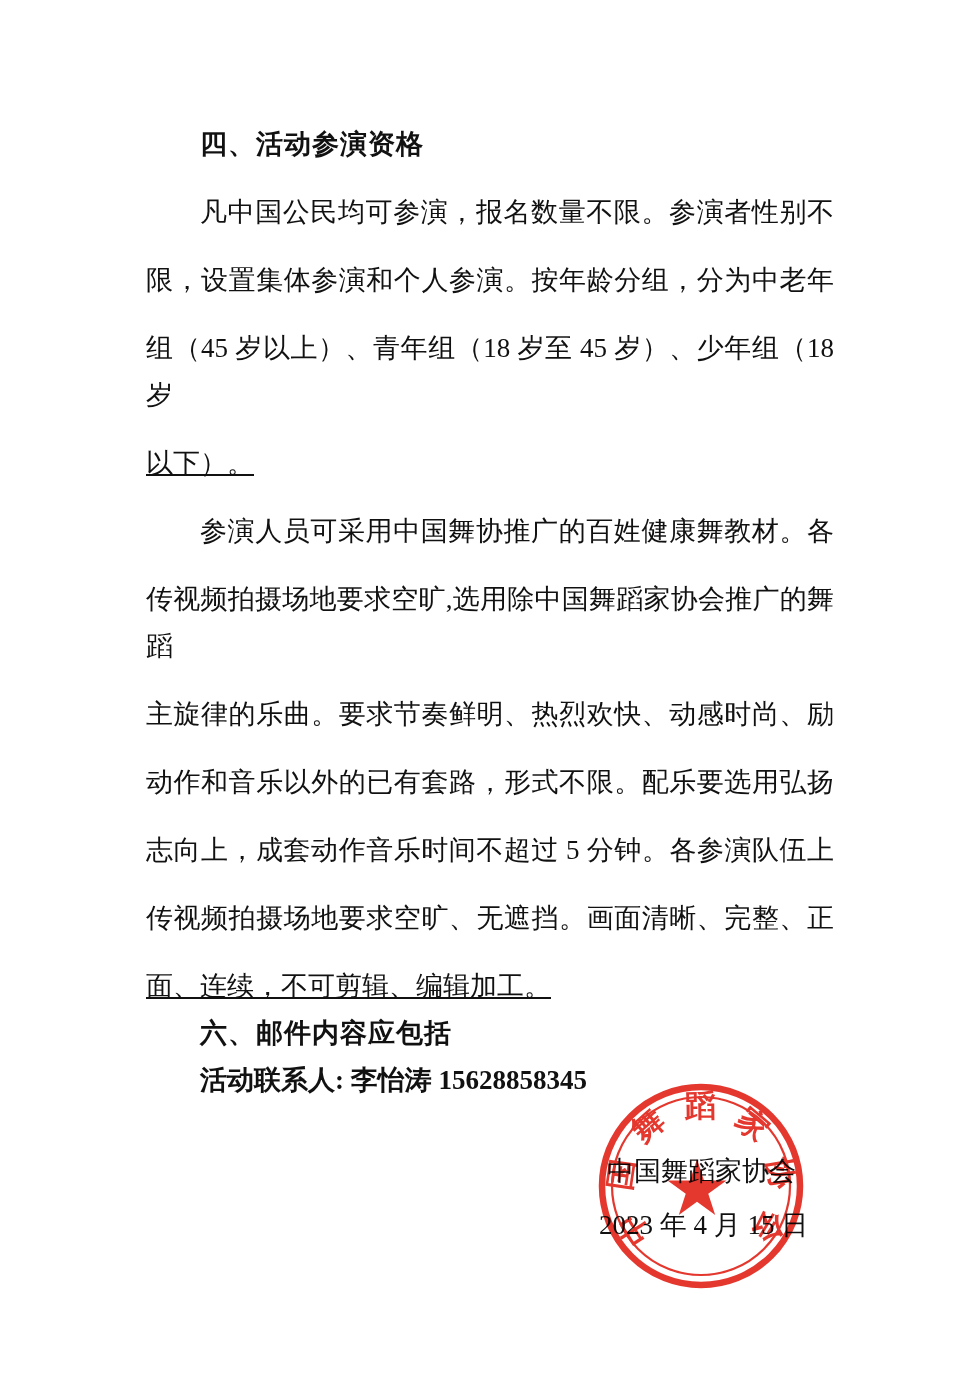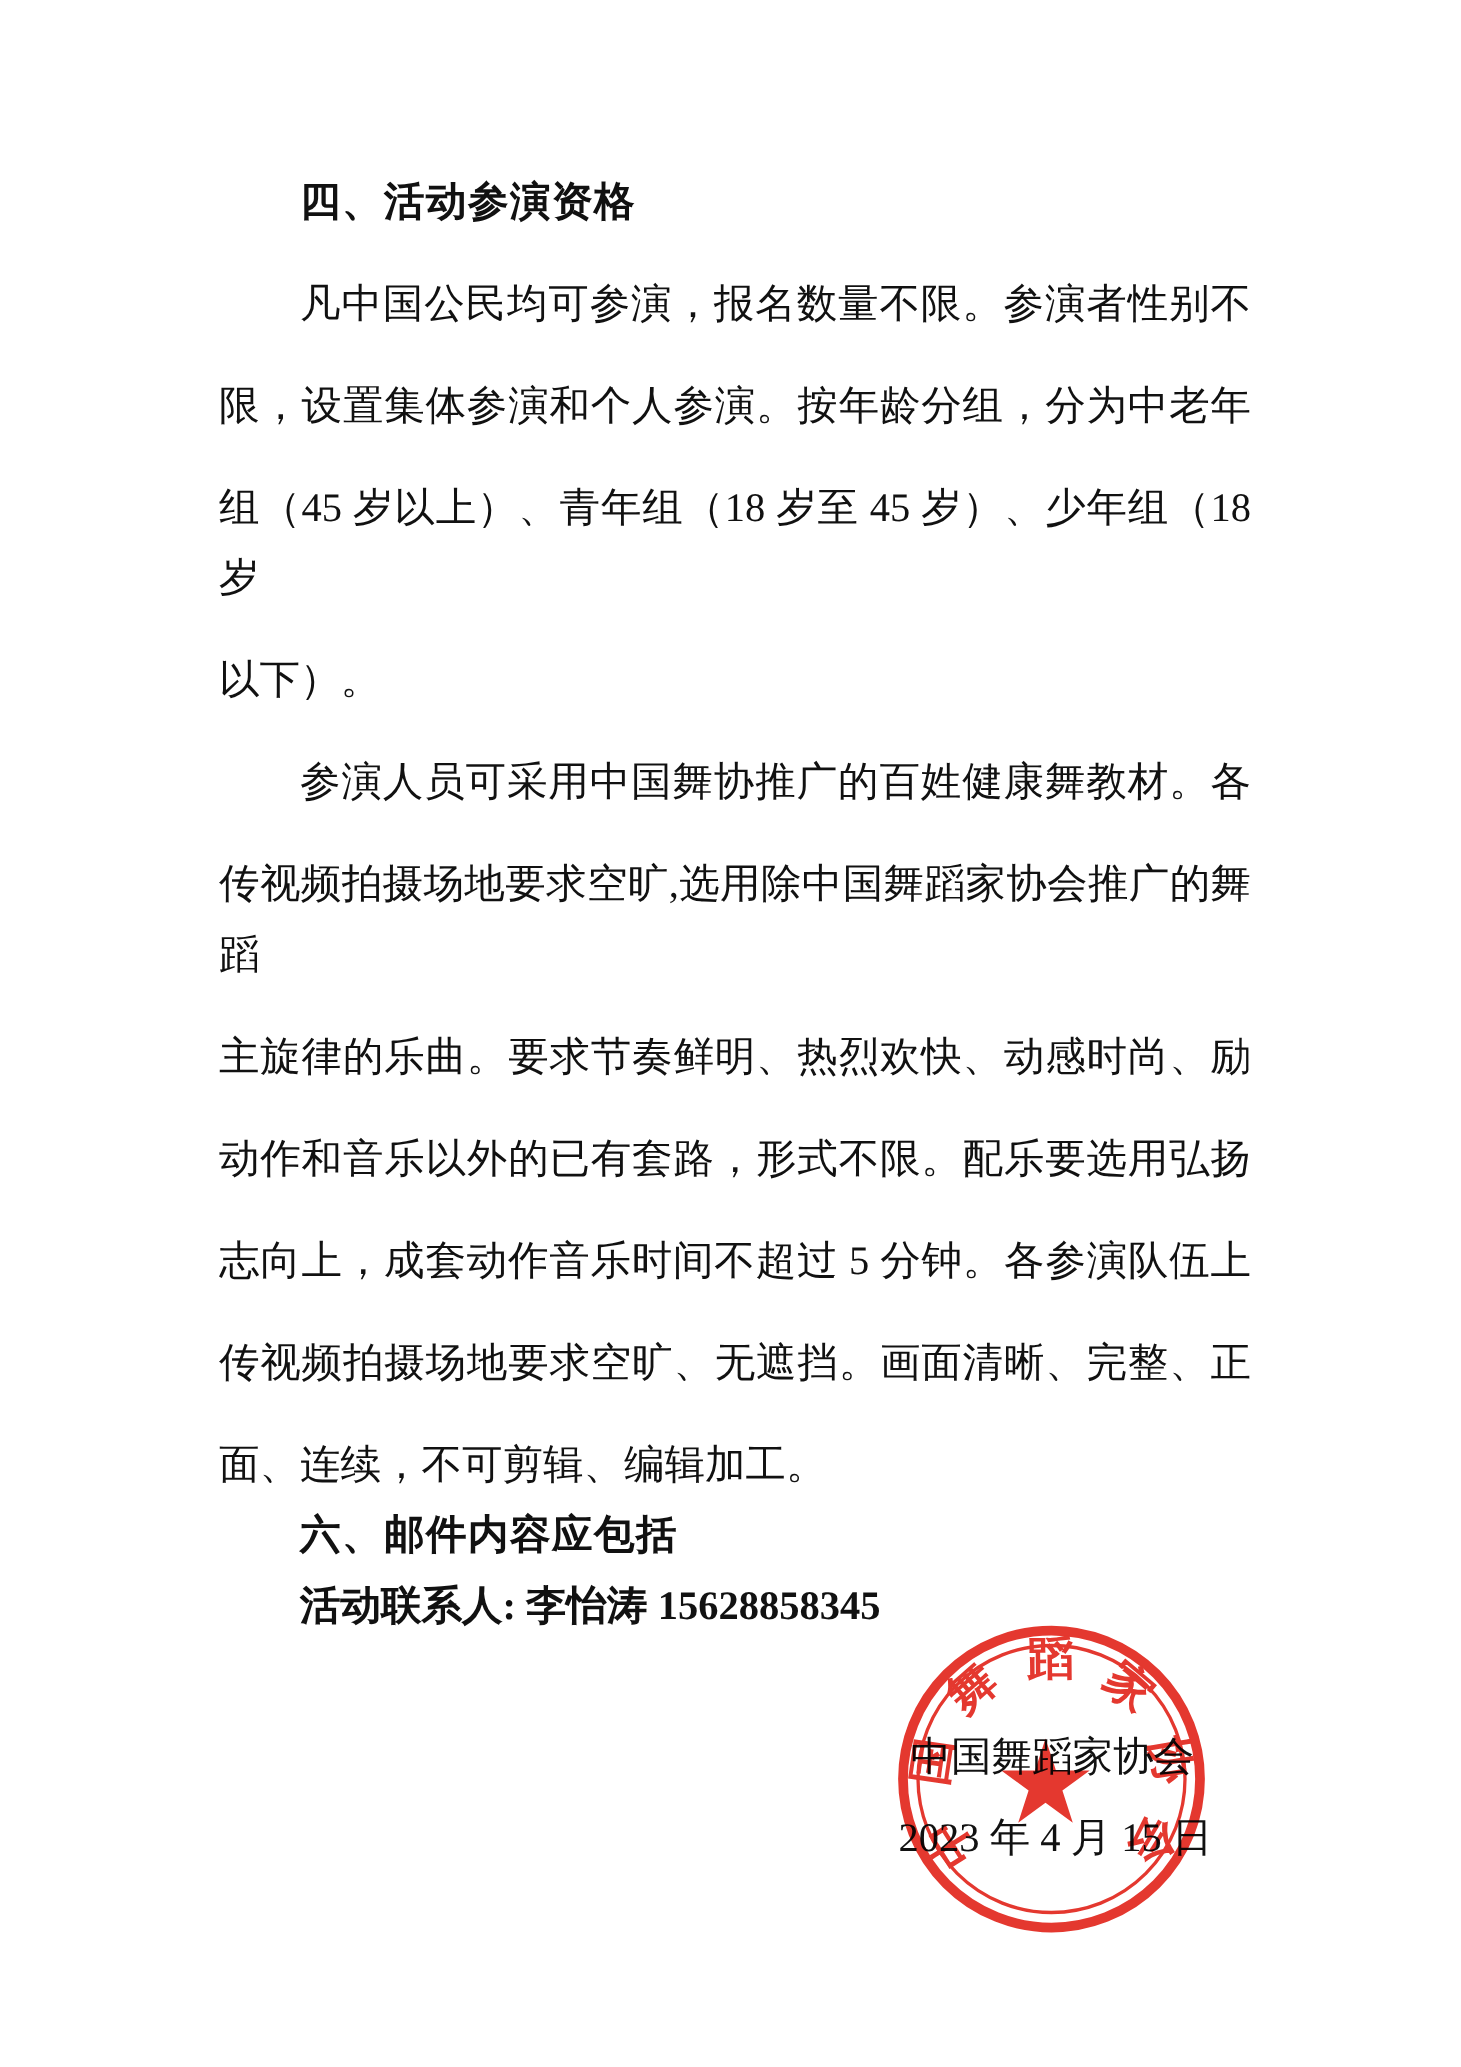--- a/index.html
+++ b/index.html
@@ -7,21 +7,21 @@
     position:relative;
     width:974px;height:1378px;
     margin:0 auto;
     background:#ffffff;
     overflow:hidden;
     font-family:"Liberation Serif","DejaVu Serif",serif;
     color:#111111;
   }
   .content{
     position:absolute;
-    left:146px;top:111px;
+    left:146px;top:121px;
     width:688px;
     font-size:27px;
     line-height:47px;
   }
   .sec-heading{
     font-family:"Liberation Sans","DejaVu Sans",sans-serif;
     font-weight:700;
     padding-left:54px;
     letter-spacing:1px;
     white-space:nowrap;
@@ -30,20 +30,21 @@
     text-align:justify;
     text-justify:inter-character;
     -moz-text-align-last:justify;
     text-align-last:justify;
     margin-top:21px;
   }
   .line.first{ text-indent:54px; }
   .line.last{
     -moz-text-align-last:left;
     text-align-last:left;
+    text-decoration:underline;
   }
   .contact-line{
     padding-left:54px;
     font-weight:bold;
   }
   .signature{
     position:absolute;
     font-size:27px;
     line-height:50px;
     white-space:nowrap;

